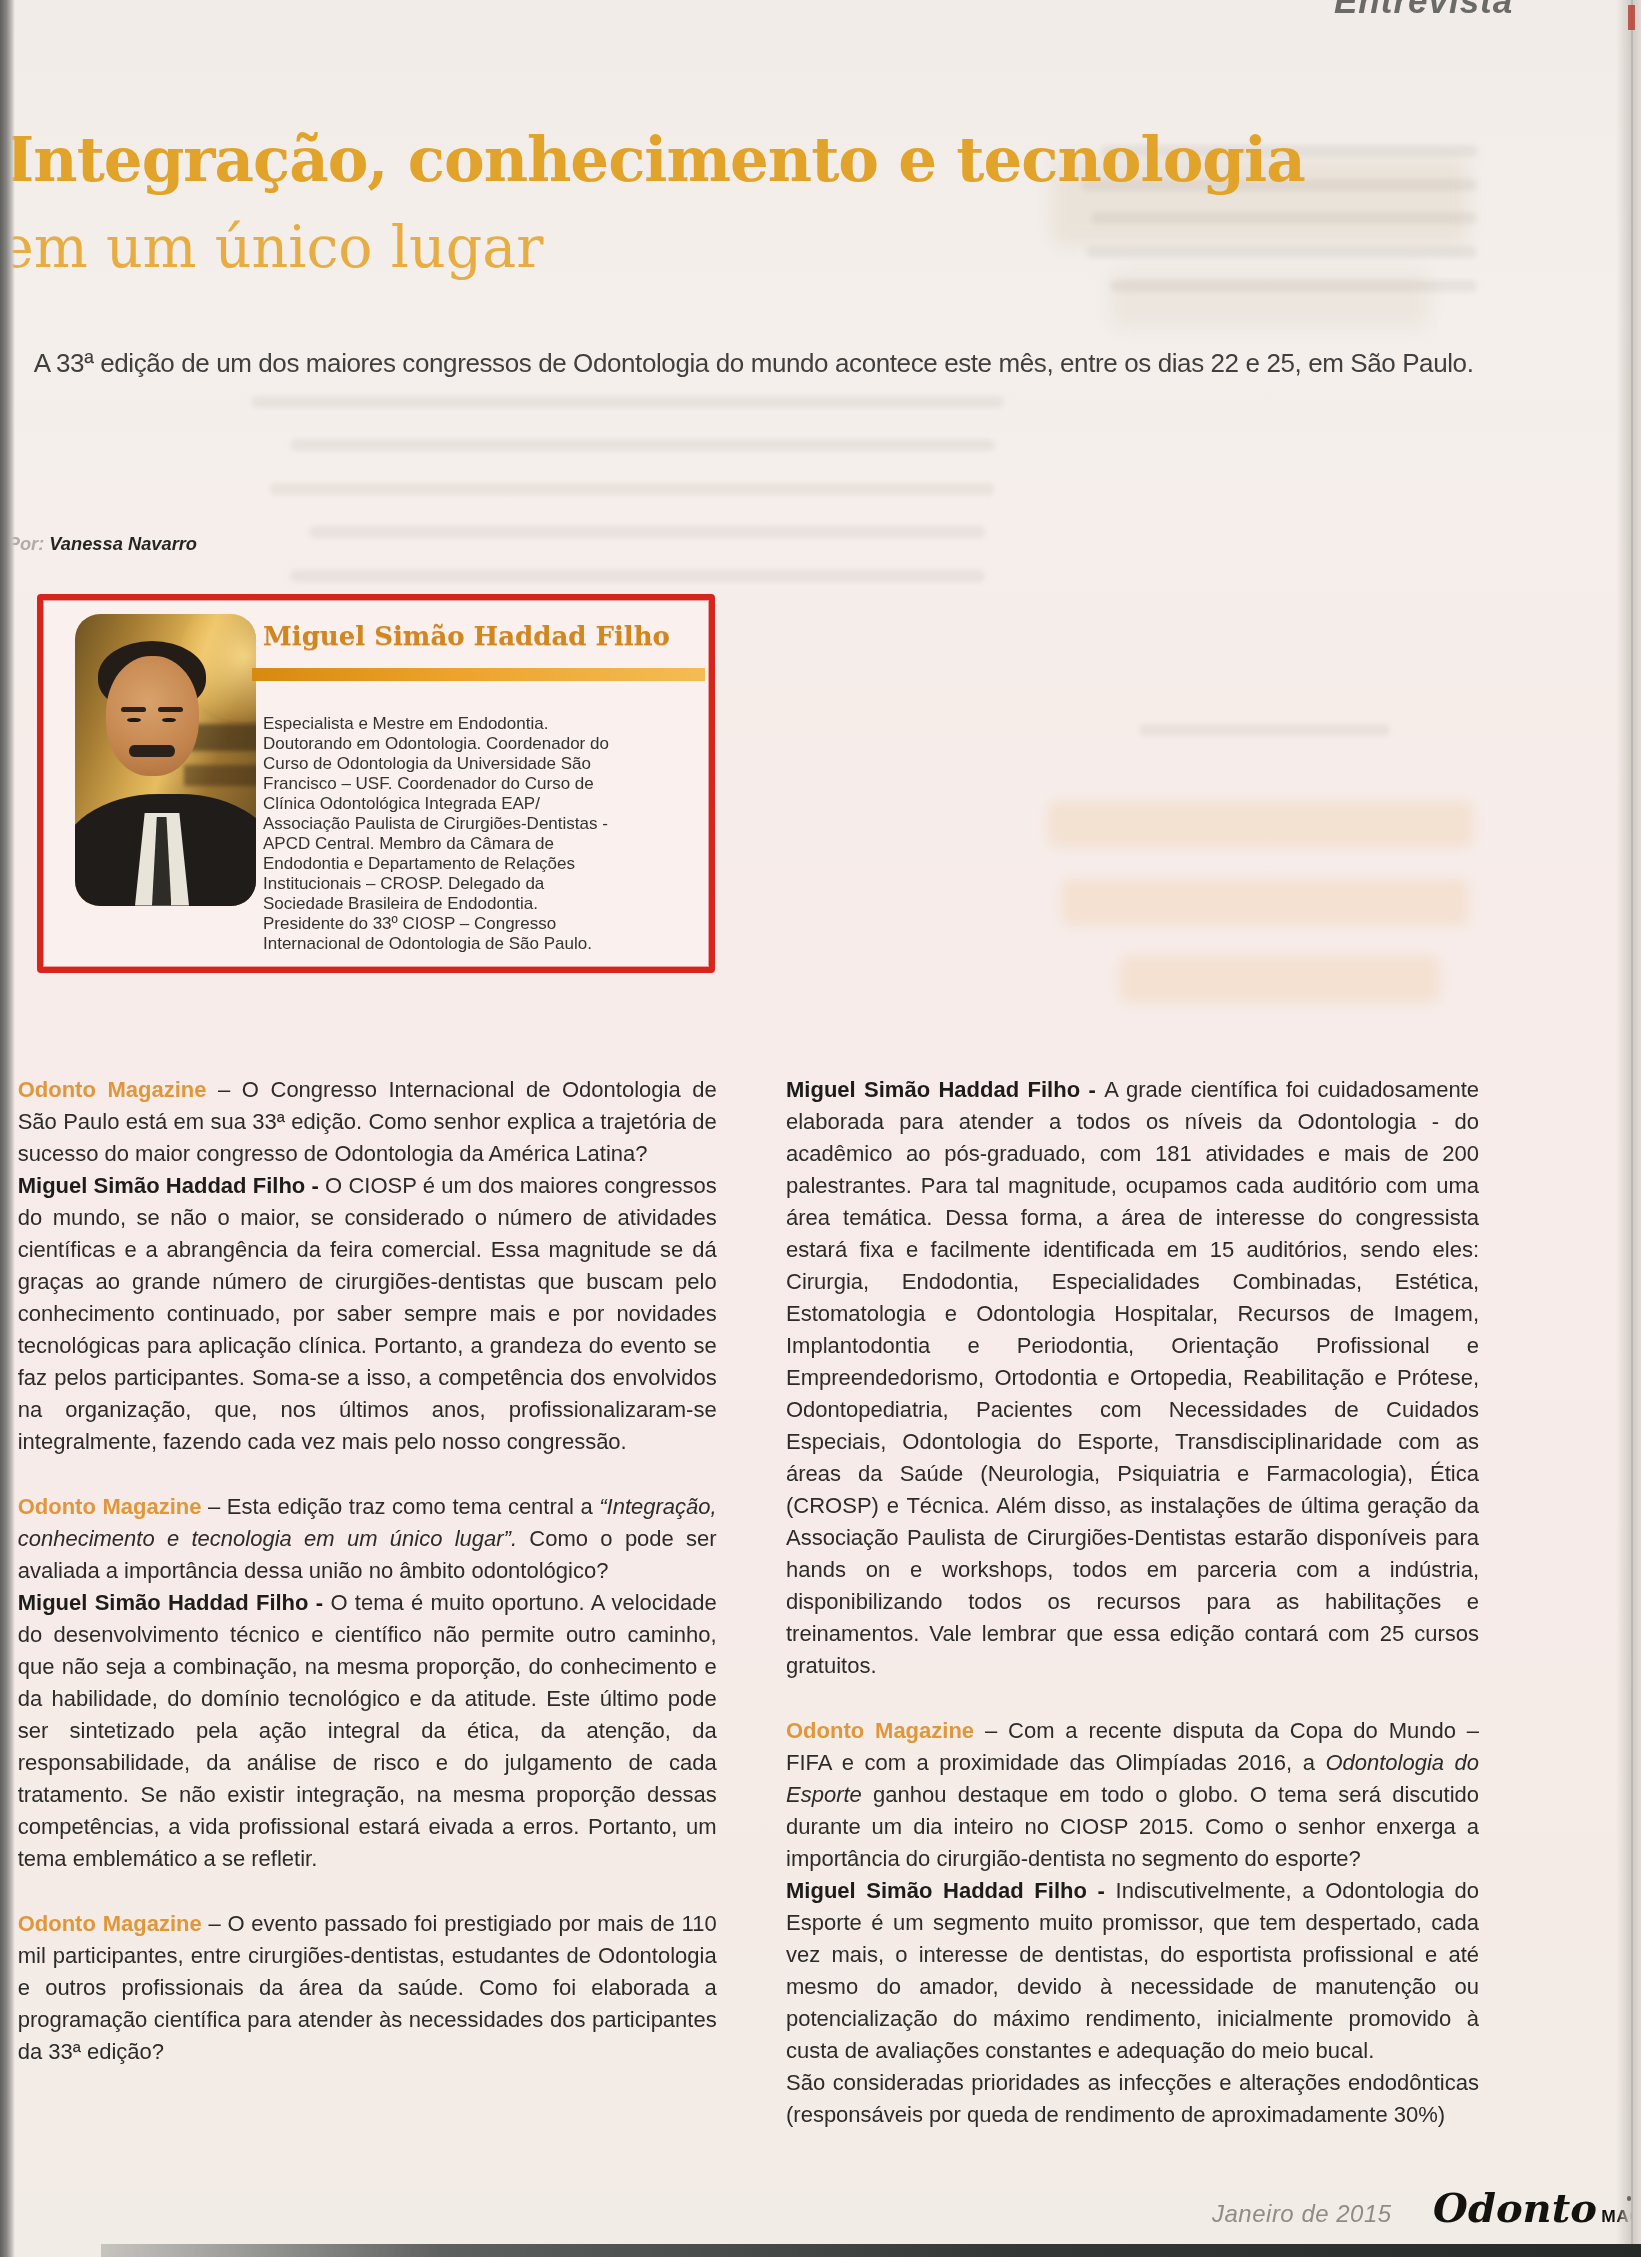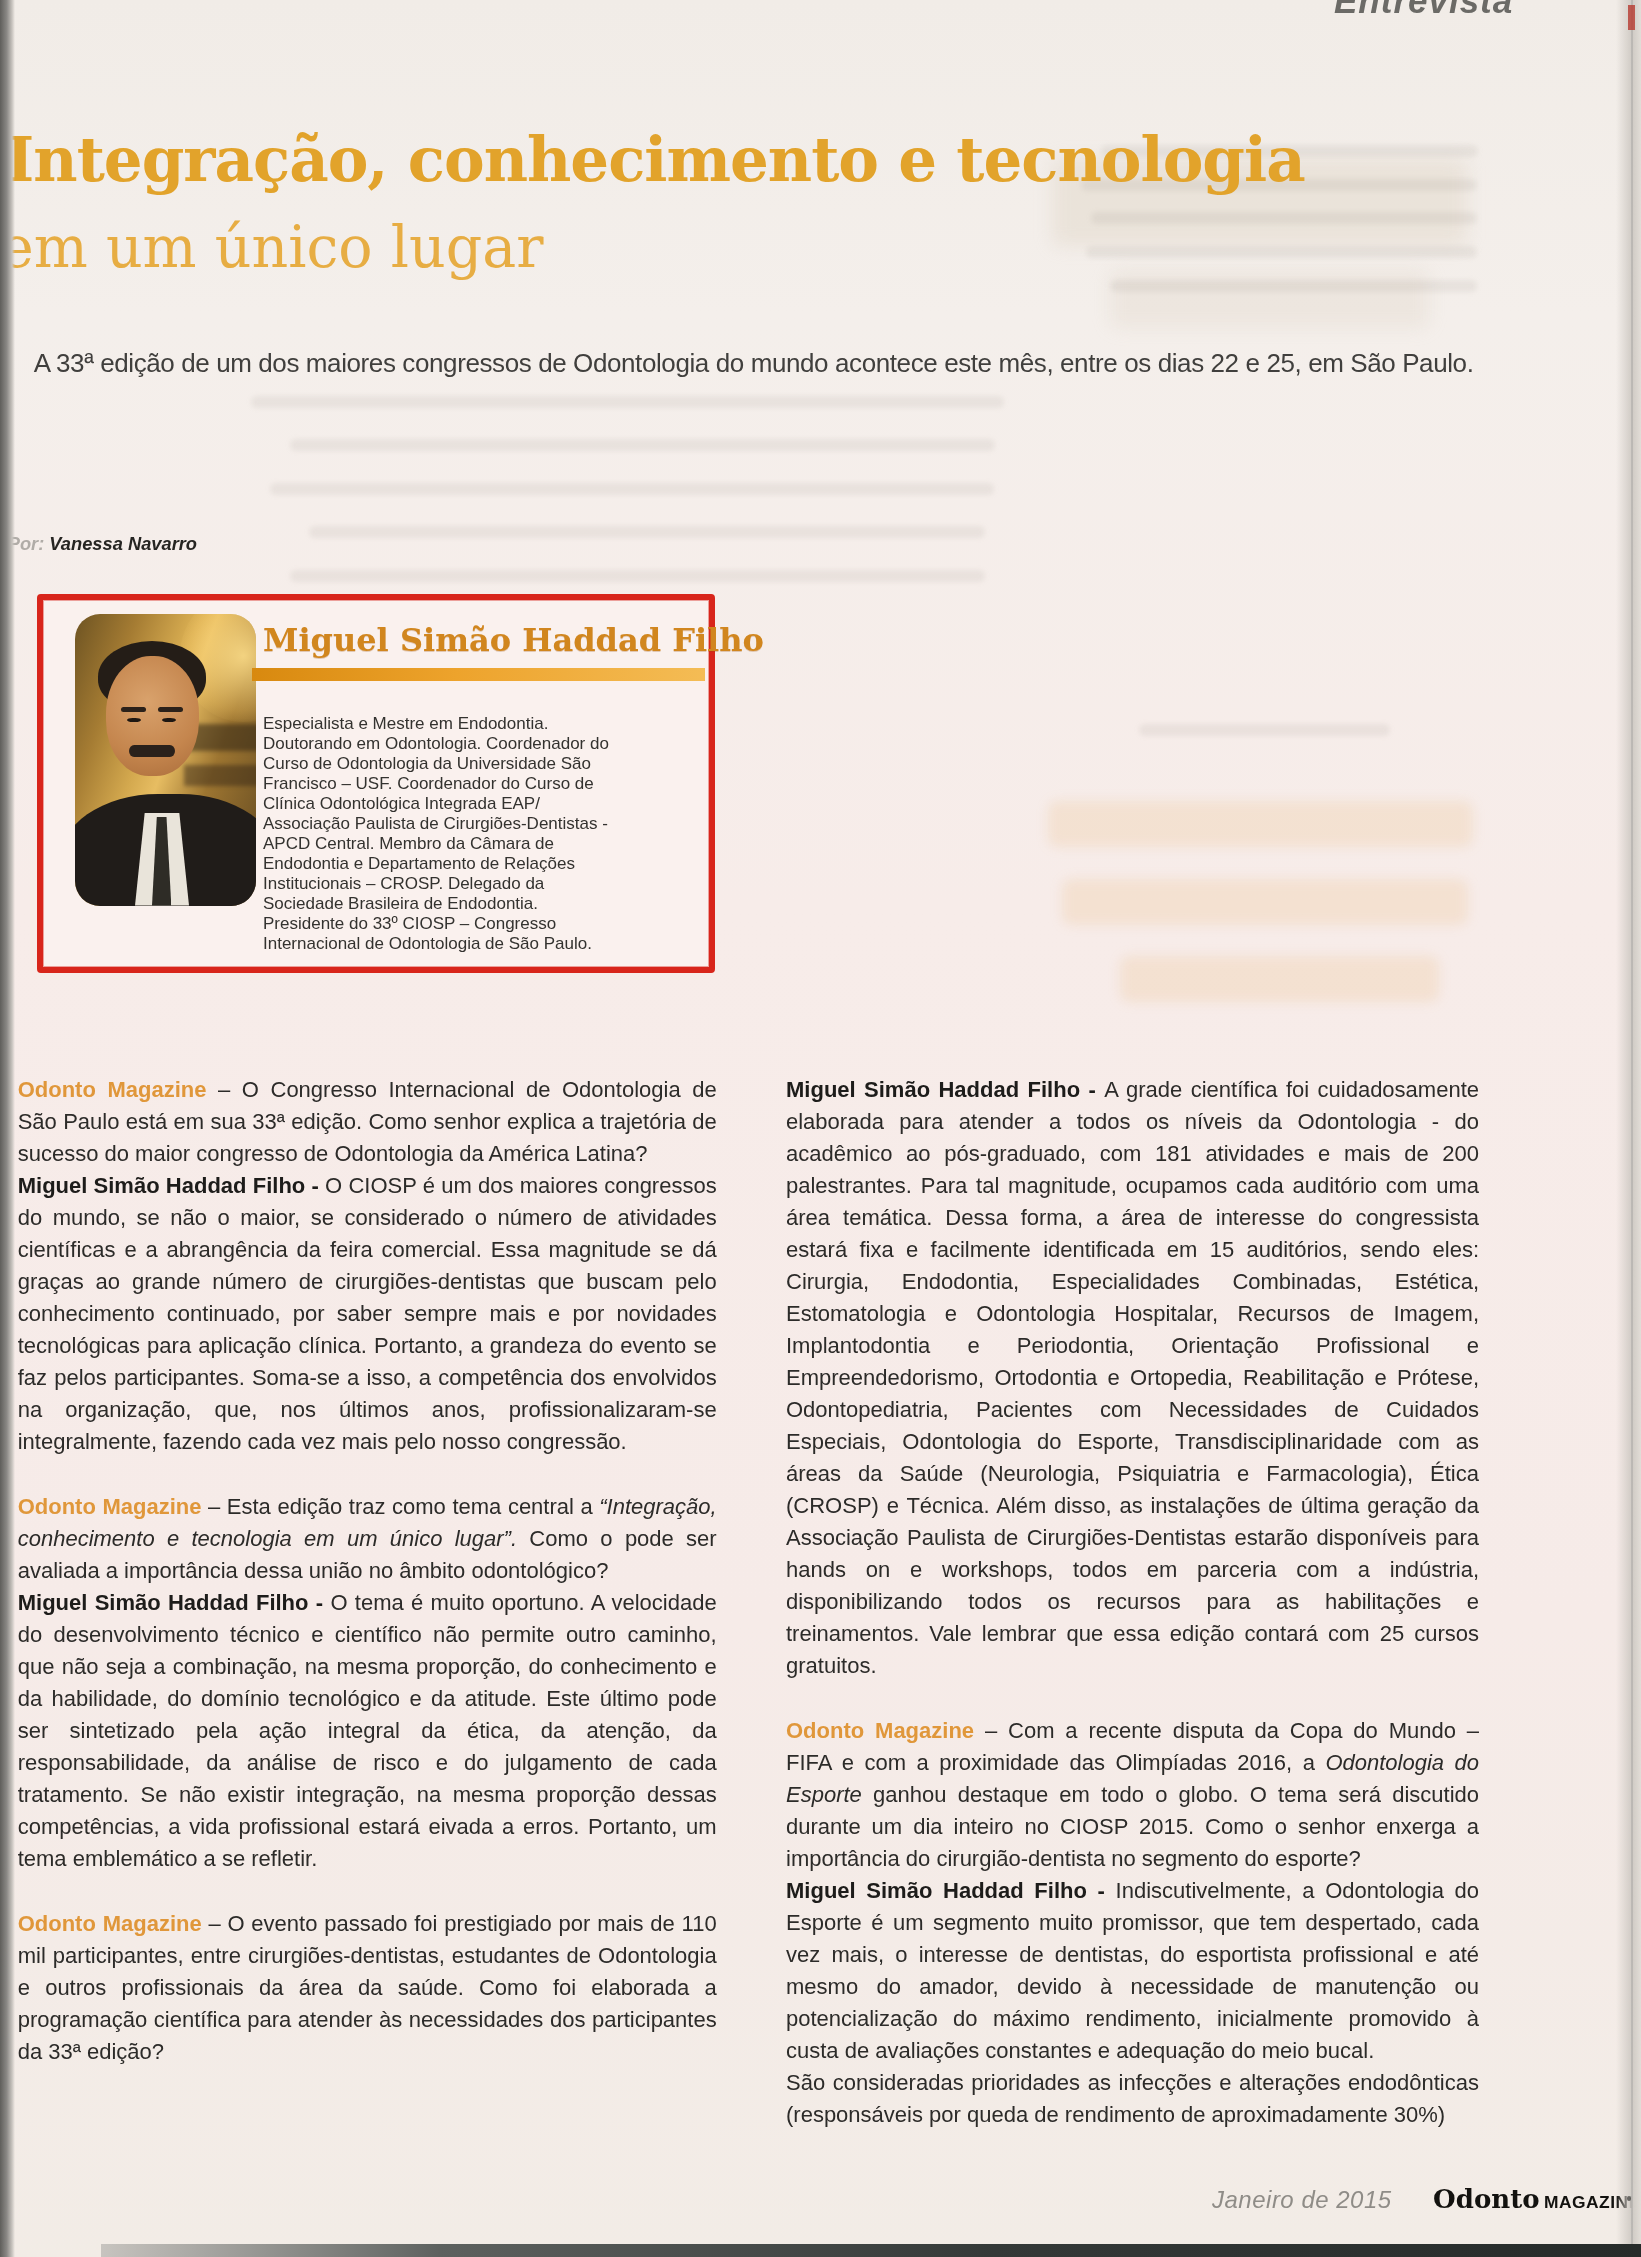--- a/index.html
+++ b/index.html
@@ -51,36 +51,36 @@
   .ph-brow.l{left:46px;} .ph-brow.r{left:83px;}
   .ph-eye{position:absolute;width:13.5px;height:4.8px;background:#1e1712;border-radius:50%;top:104px;}
   .ph-eye.l{left:52px;} .ph-eye.r{left:87px;}
   .ph-mst{position:absolute;left:54px;top:131px;width:46px;height:12.6px;border-radius:5.8px/6.8px;background:#2a211b;}
   .ph-suit{position:absolute;left:-17.4px;bottom:-42px;width:222px;height:154px;border-radius:45% 45% 0 0;background:#201c19;}
   .ph-shirt{position:absolute;left:60px;bottom:0px;width:54px;height:93px;background:#e9e4da;
     clip-path:polygon(18% 0,82% 0,100% 100%,0 100%);}
   .ph-tie{position:absolute;left:77px;bottom:0px;width:19.3px;height:89px;background:#2e2c26;
     clip-path:polygon(25% 0,75% 0,100% 100%,0 100%);}
   .pname{position:absolute;left:220px;top:21px;font-family:"DejaVu Serif",serif;font-weight:bold;
-    font-size:32px;color:#d1861e;text-shadow:0 1px 0 rgba(150,75,5,.25);white-space:nowrap;}
+    font-size:26px;color:#d1861e;text-shadow:0 1px 0 rgba(150,75,5,.25);white-space:nowrap;}
   .pbar{position:absolute;left:209px;top:68px;right:3.9px;height:12.6px;
     background:linear-gradient(90deg,#d8890f 0%,#eda32c 45%,#f4bc55 100%);}
   .pbio{position:absolute;left:220px;top:114px;width:359px;font-size:17px;line-height:20px;color:#33322f;}
   
   .col{position:absolute;top:1074px;text-align:justify;font-size:22px;line-height:32px;color:#2c2b29;}
   .col-left{left:9.7px;width:707px;}
   .col-right{left:778px;width:701px;}
   .qa-group{margin:0 0 33px 8px;}
   .seg-mag{color:#e0973a;font-weight:bold;}
   .seg-bold{font-weight:bold;color:#1d1c1a;}
   .seg-italic{font-style:italic;}
   
   .footer{position:absolute;top:2184px;left:1212px;white-space:nowrap;}
   .f-date{font-size:24px;color:#8f8c87;letter-spacing:0.5px;font-style:italic;}
-  .f-odonto{font-family:"DejaVu Serif",serif;font-weight:bold;font-size:26px;color:#13120f;margin-left:37px;}
+  .f-odonto{font-family:"DejaVu Serif",serif;font-style:italic;font-weight:bold;font-size:40px;color:#13120f;margin-left:37px;}
   .f-mag{font-weight:bold;font-size:17.4px;color:#13120f;letter-spacing:0.5px;}
 </style>
 </head>
 <body>
 
 <div class="page">
 
   <div class="ghost g-big1"></div>
   <div class="ghost g-big2"></div>
   <div class="ghost g-line" style="left:1101px;top:145px;width:377px;"></div>

